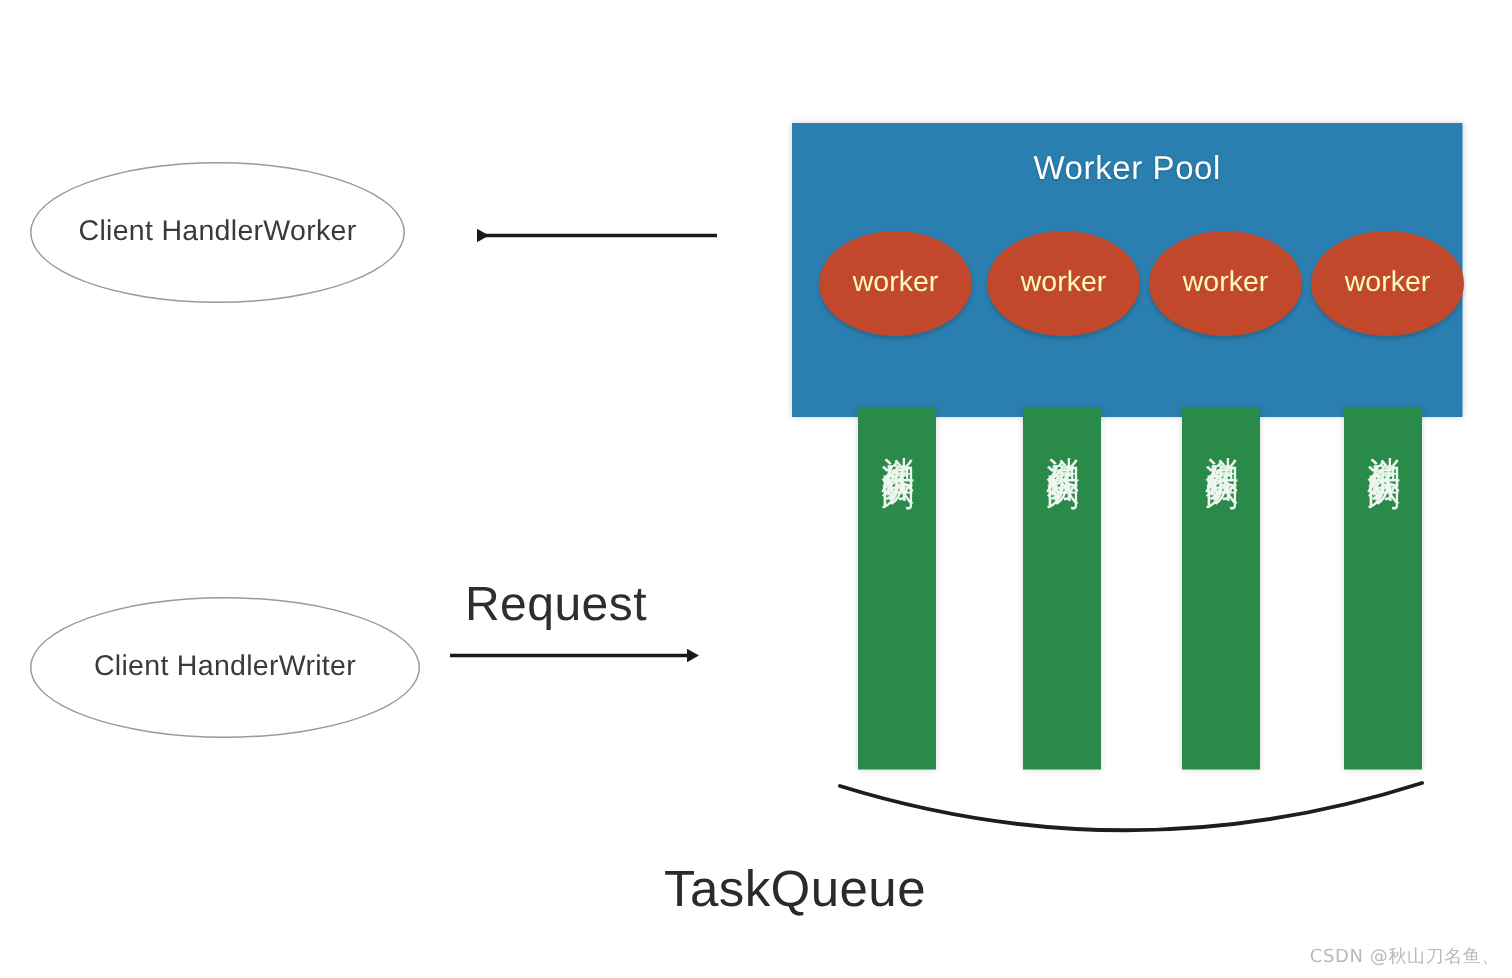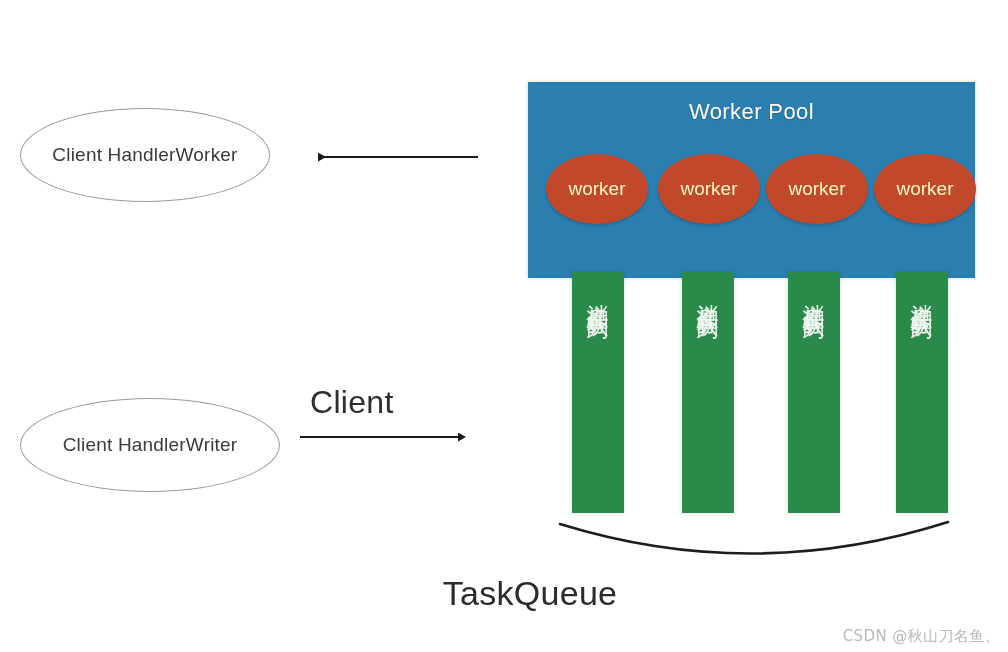--- a/index.html
+++ b/index.html
@@ -114,21 +114,21 @@
     text-align: center;
     padding-left: 52px;
     box-sizing: border-box;
     font-size: 34px;
     color: #2b2b2b;
     letter-spacing: .3px;
   }
   #watermark {
     position: absolute;
     right: 8px; bottom: 6px;
-    font-size: 15px;
+    font-size: 12px;
     color: #b9b9b9;
     font-family: "DejaVu Sans", "Liberation Sans", sans-serif;
     letter-spacing: .4px;
   }
 </style>
 </head>
 <body>
 
 <svg id="canvas" viewBox="0 0 1008 652">
   <defs>
@@ -188,17 +188,17 @@
 <div class="queue-box" style="left:682px">
   <span class="queue-label">消息任务队列</span>
 </div>
 <div class="queue-box" style="left:788px">
   <span class="queue-label">消息任务队列</span>
 </div>
 <div class="queue-box" style="left:896px">
   <span class="queue-label">消息任务队列</span>
 </div>
 
-<div id="request-label">Client</div>
+<div id="request-label">Request</div>
 
 <div id="taskqueue-label">TaskQueue</div>
 
 <div id="watermark">CSDN @秋山刀名鱼、</div>
 
 </body></html>

